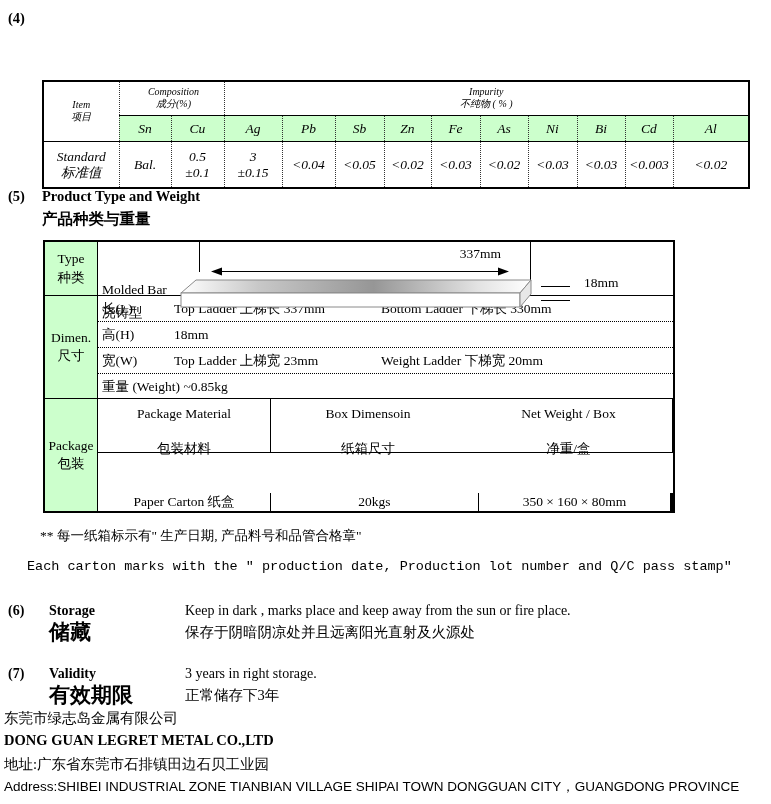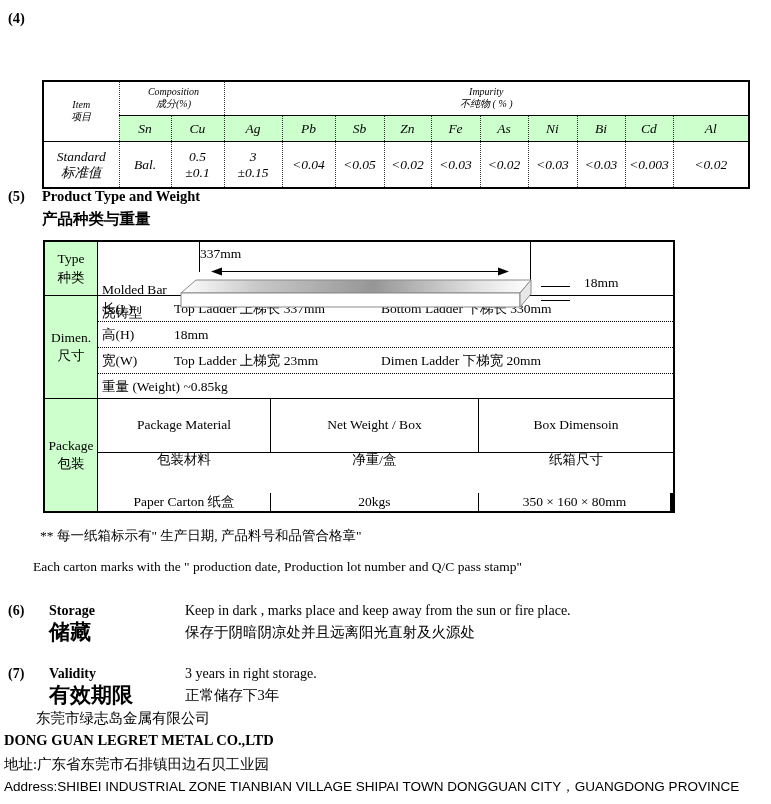--- a/index.html
+++ b/index.html
@@ -38,65 +38,65 @@
   .p-row-type{height:80px;border-bottom:1px solid #000;}
   .p-row-dimen{height:102px;border-bottom:1px solid #000;}
   .p-row-package{flex:1;}
   .p-label{width:53px;background:#ccffcc;border-right:1px solid #000;flex:none;
            display:flex;flex-direction:column;justify-content:center;align-items:center;
            line-height:1.35;box-sizing:border-box;}
   .p-type-content{flex:1;position:relative;}
   .molded-en{position:absolute;left:4px;top:40px;}
   .molded-zh{position:absolute;left:4px;top:62px;}
   .bar-svg{position:absolute;left:0;top:0;}
-  .dim-337{position:absolute;left:102px;top:4px;width:295px;text-align:left;}
+  .dim-337{position:absolute;left:108px;top:4px;width:295px;text-align:right;}
   .dim-18{position:absolute;left:486px;top:33px;}
 
   .p-dimen-content{flex:1;display:flex;flex-direction:column;}
   .d-row{height:25px;line-height:25px;border-bottom:1px dotted #000;display:flex;white-space:nowrap;}
   .d-row.last{border-bottom:none;flex:1;}
   .d-label{width:76px;padding-left:4px;box-sizing:border-box;flex:none;}
   .d-col1{width:207px;flex:none;}
   .d-col2{flex:1;}
   .d-full{padding-left:4px;}
 
   .p-pack-content{flex:1;display:flex;flex-direction:column;}
   .pk-head{height:54px;border-bottom:1px solid #000;display:flex;box-sizing:border-box;}
   .pk-vals{flex:1;display:flex;align-items:center;margin-top:40px;}
   .pk-col{text-align:center;box-sizing:border-box;}
   .pk-c1{width:173px;flex:none;border-right:1px solid #000;}
   .pk-c2{width:208px;flex:none;border-right:1px solid #000;}
   .pk-c3{flex:1;}
-  .pk-head .en{margin-top:18px;}
+  .pk-head .en{margin-top:7px;}
   .pk-head .zh{margin-top:18px;}
   .pk-vals .pk-col{border-right-style:solid;}
   .pk-vals .pk-c1,.pk-vals .pk-c2{border-right:1px solid #000;height:100%;
         display:flex;align-items:center;justify-content:center;}
   .pk-vals .pk-c3{display:flex;align-items:center;justify-content:center;height:100%;}
 
   
   .note{position:absolute;font-size:13.5px;white-space:nowrap;}
   .note-zh{left:40px;top:527px;}
-  .note-en{left:33px;top:559px;}
+  .note-en{left:27px;top:559px;font-family:Liberation Mono, monospace;}
 
   
   .sec-body{position:absolute;left:0;width:771px;font-size:14px;}
   .s6{top:601px;}
   .s7{top:664px;}
   .sb-num{position:absolute;left:8px;font-weight:bold;line-height:20px;}
   .sb-lbl{position:absolute;left:49px;font-weight:bold;}
   .sb-lbl .en{line-height:20px;}
   .sb-lbl .zh{font-size:21px;line-height:22px;}
   .sb-txt{position:absolute;left:185px;}
   .sb-txt .en{line-height:20px;}
   .sb-txt .zh{font-size:14.5px;line-height:22px;}
 
   
   .footer-line{position:absolute;left:4px;white-space:nowrap;}
-  .f-company-zh{top:709px;font-size:14.5px;margin-left:32px;}
+  .f-company-zh{top:709px;font-size:14.5px;}
   .f-company-en{top:732px;font-size:14.5px;font-weight:bold;}
   .f-address-zh{top:755px;font-size:14.5px;}
   .f-address-en{top:778px;font-size:13.5px;font-family:"Liberation Sans","DejaVu Sans",sans-serif;}
 </style>
 </head>
 <body>
 
 <div class="page">
 
   <div class="sec-head sh4">
@@ -251,46 +251,46 @@
           <span class="d-col2">Bottom Ladder 下梯长 330mm</span>
         </div>
         <div class="d-row">
           <span class="d-label">高(H)</span>
           <span class="d-col1">18mm</span>
           <span class="d-col2"></span>
         </div>
         <div class="d-row">
           <span class="d-label">宽(W)</span>
           <span class="d-col1">Top Ladder 上梯宽 23mm</span>
-          <span class="d-col2">Dimen Ladder 下梯宽 20mm</span>
+          <span class="d-col2">Weight Ladder 下梯宽 20mm</span>
         </div>
         <div class="d-row last">
           <span class="d-full">重量 (Weight) ~0.85kg</span>
         </div>
       </div>
     </div>
 
     <div class="p-row p-row-package">
       <div class="p-label">
         <div>Package</div>
         <div>包装</div>
       </div>
       <div class="p-pack-content">
         <div class="pk-head">
           <div class="pk-col pk-c1">
             <div class="en">Package Material</div>
             <div class="zh">包装材料</div>
           </div>
+          <div class="pk-col pk-c3">
+            <div class="en">Box Dimensoin</div>
+            <div class="zh">纸箱尺寸</div>
+          </div>
           <div class="pk-col pk-c2">
             <div class="en">Net Weight / Box</div>
             <div class="zh">净重/盒</div>
-          </div>
-          <div class="pk-col pk-c3">
-            <div class="en">Box Dimensoin</div>
-            <div class="zh">纸箱尺寸</div>
           </div>
         </div>
         <div class="pk-vals">
           <div class="pk-col pk-c1">Paper Carton 纸盒</div>
           <div class="pk-col pk-c2">20kgs</div>
           <div class="pk-col pk-c3">350 × 160 × 80mm</div>
         </div>
       </div>
     </div>
   </div>

